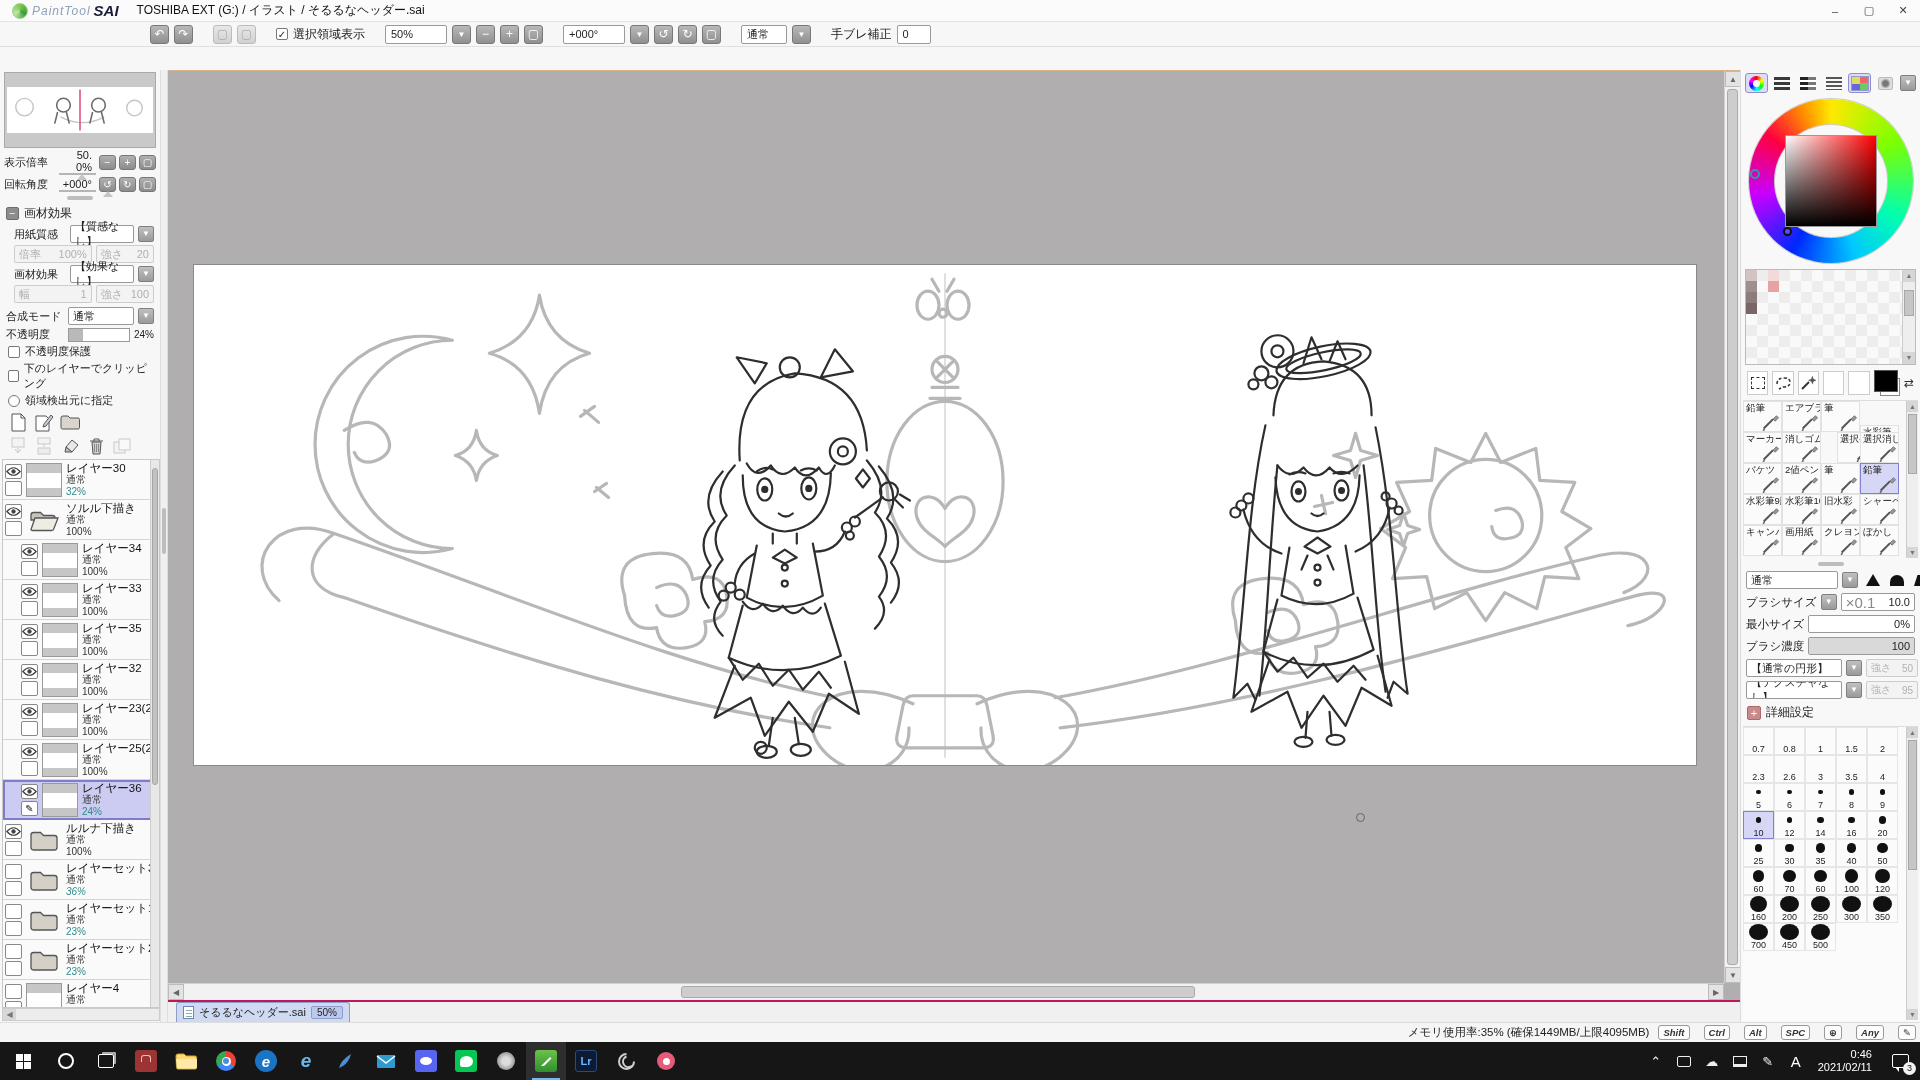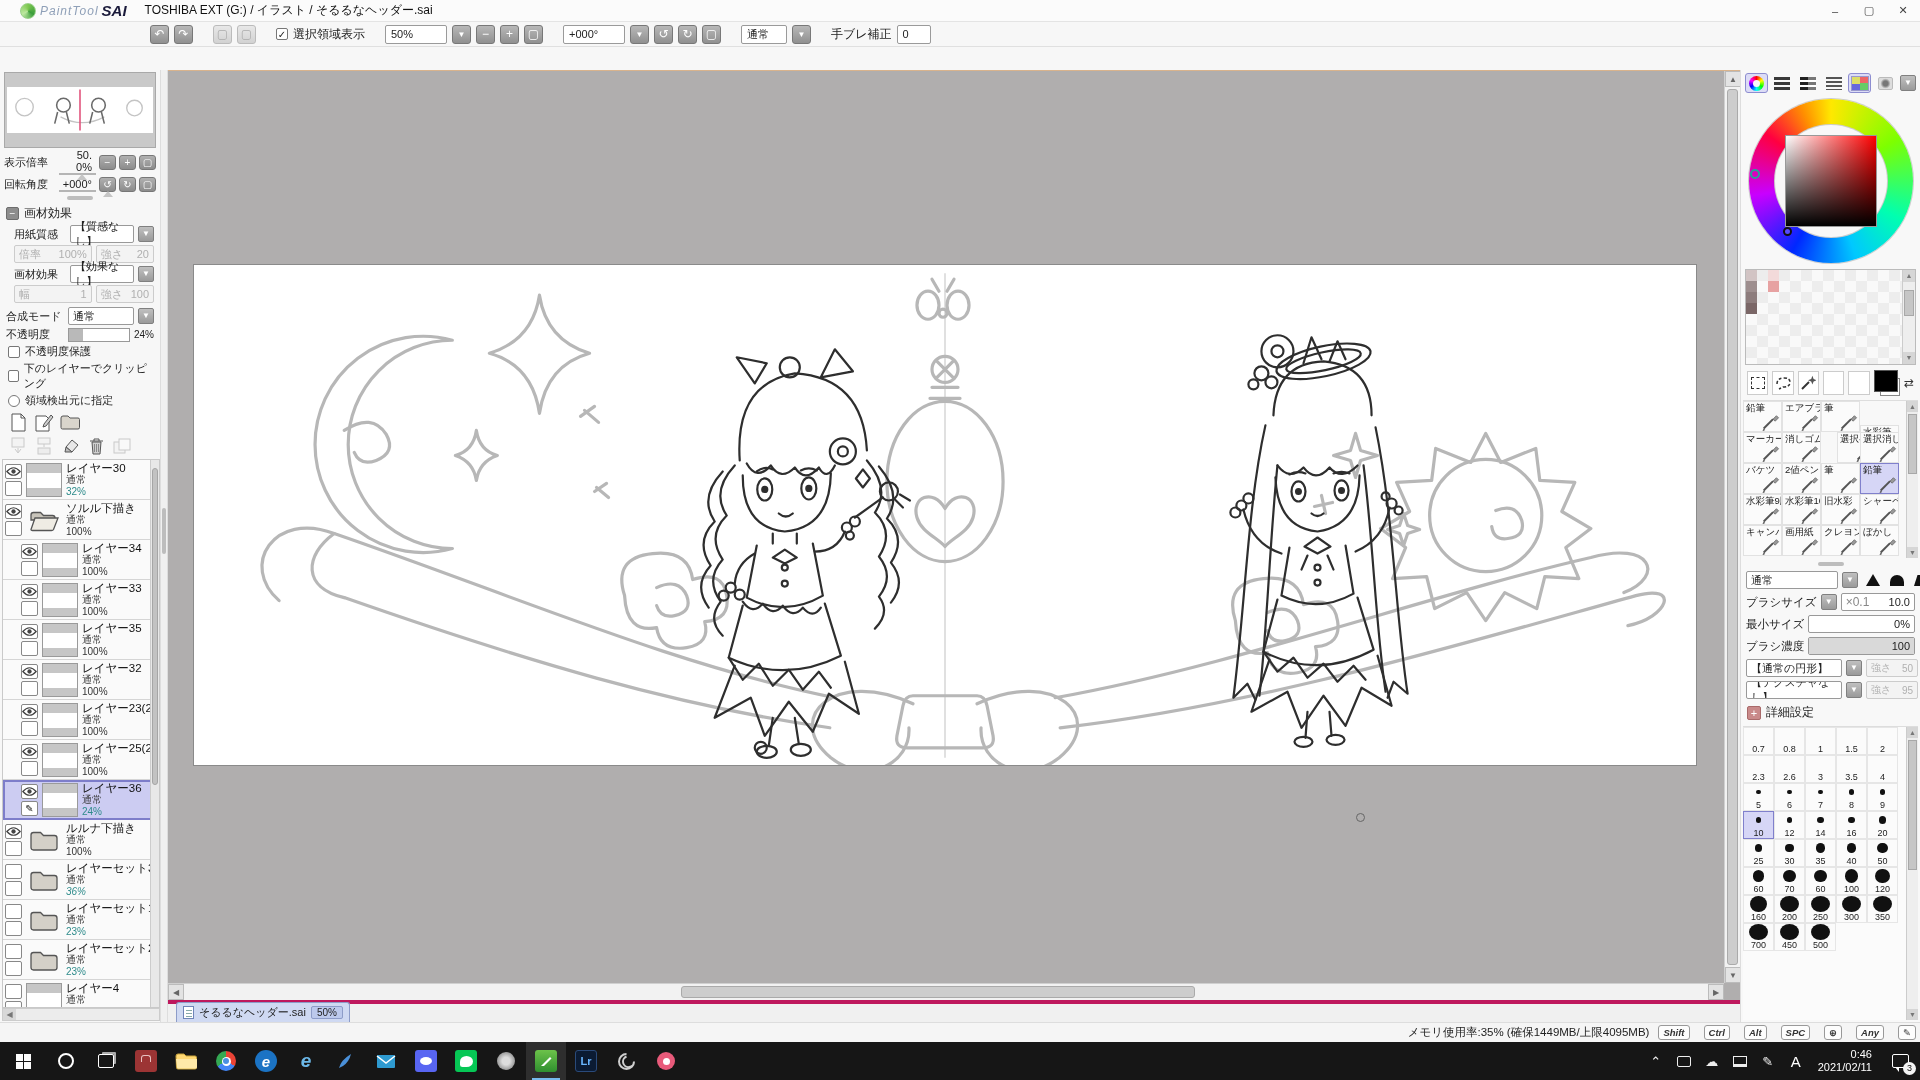--- a/index.html
+++ b/index.html
@@ -1,21 +1,21 @@
 <!DOCTYPE html>
 <html><head>
 <meta charset="utf-8">
 <style>
   * { margin:0; padding:0; box-sizing:border-box; }
   html,body { width:1920px; height:1080px; overflow:hidden; }
   body { font-family:"Liberation Sans","DejaVu Sans",sans-serif; font-size:12px; color:#222; background:#f5f5f5; }
   .app { position:relative; width:1920px; height:1080px; background:#f7f7f7; }
 
   
-  .titlebar { height:22px; display:flex; align-items:center; background:#fbfbfb; border-bottom:1px solid #e4e4e4; padding-left:16px; }
+  .titlebar { height:22px; display:flex; align-items:center; background:#fbfbfb; border-bottom:1px solid #e4e4e4; padding-left:8px; }
   .logo-swirl { width:16px; height:16px; border-radius:50%; background:conic-gradient(#7ec850,#3a9d3a,#bde8a0,#7ec850); margin:0 4px; border:1px solid #9ad08a; }
   .brand-pre { font-style:italic; color:#8fa0b8; font-size:12px; letter-spacing:1px; margin-right:3px; }
   .brand-sai { font-style:italic; font-weight:bold; font-size:15px; color:#1a1a3a; margin-right:18px; }
   .title-text { font-size:12px; color:#111; }
   .win-controls { margin-left:auto; display:flex; height:100%; }
   .win-btn { width:34px; height:100%; display:flex; align-items:center; justify-content:center; font-size:11px; color:#444; }
 
   
   .menubar { height:23px; display:flex; align-items:center; background:#f7f7f7; padding-left:10px; gap:26px; position:relative; }
   .menu-item { font-size:12px; color:#111; cursor:default; }
@@ -84,21 +84,21 @@
   .canvascol { flex:1; display:flex; flex-direction:column; min-width:0; }
   .viewport { position:relative; flex:1; background:#b0aeae; border-top:1px solid #d9b38c; overflow:hidden; }
   .canvas { position:absolute; left:26px; top:194px; width:1502px; height:500px; background:#fff; box-shadow:0 0 0 1px #8a8a8a; }
   .canvas svg { width:100%; height:100%; display:block; }
   .vscroll { position:absolute; right:0; top:0; bottom:17px; width:16px; background:#f2f2f2; border-left:1px solid #d0d0d0; }
   .hscroll { position:absolute; left:0; right:16px; bottom:0; height:17px; background:#f2f2f2; border-top:1px solid #d0d0d0; }
   .scroll-arrow { position:absolute; width:16px; height:16px; background:#e3e3e3; border:1px solid #bbb; color:#666; font-size:8px; text-align:center; line-height:15px; }
   .vthumb { position:absolute; left:2px; right:2px; top:18px; bottom:18px; background:#cdcdcd; border:1px solid #aaa; border-radius:3px; }
   .hthumb { position:absolute; top:2px; bottom:2px; left:33%; width:33%; background:#cdcdcd; border:1px solid #aaa; border-radius:3px; }
   .cursor-ring { position:absolute; width:9px; height:9px; border:1px solid #666; border-radius:50%; left:1188px; top:742px; }
-  .tabstrip { height:22px; background:#f0f0f0; border-top:4px solid #be185d; display:flex; align-items:flex-end; padding-left:8px;text-align:center; }
+  .tabstrip { height:22px; background:#f0f0f0; border-top:2px solid #be185d; display:flex; align-items:flex-end; padding-left:8px;text-align:center; }
   .tab { display:flex; align-items:center; gap:5px; height:20px; padding:0 6px; background:#cfd9f2; border:1px solid #8d9cc8; border-bottom:none; border-radius:3px 3px 0 0; font-size:11px; }
   .tab .zoombadge { background:#bcc9ec; border:1px solid #8d9cc8; font-size:10px; padding:0 5px; border-radius:2px; }
   .pageicon { width:11px; height:13px; background:#fff; border:1px solid #6f84b8; position:relative; }
   .pageicon::after { content:""; position:absolute; left:2px; top:3px; width:6px; height:1px; background:#8aa; box-shadow:0 3px 0 #8aa, 0 6px 0 #8aa; }
 
   
   .rightpanel { width:180px; background:#f8f8f8; border-left:1px solid #ddd; display:flex; flex-direction:column; flex:none; font-size:12px; }
   .cicon-row { display:flex; align-items:center; gap:3px; padding:3px 4px 2px 4px; }
   .cicon { width:24px; height:20px; display:flex; align-items:center; justify-content:center; border:1px solid transparent; border-radius:3px; }
   .cicon.sel { border-color:#8d8dd0; background:#dcdcf6; }
@@ -132,21 +132,21 @@
   .tcell { position:absolute; width:39px; height:31px; border:1px solid #e2e2e2; background:#fbfbfb; overflow:hidden; }
   .tcell .tname { display:block; font-size:9.5px; line-height:10px; padding:1px 1px 0 2px; white-space:nowrap; }
   .tcell svg { position:absolute; right:1px; bottom:0; }
   .tcell.sel { background:#d6d6f6; border:1px solid #8080cc; }
   .tgscroll { position:absolute; right:0; top:0; bottom:0; width:12px; background:#eee; border-left:1px solid #ccc; }
   .tgscroll .a { position:absolute; left:0; right:0; height:11px; background:#d6d6d6; color:#777; font-size:7px; text-align:center; line-height:11px; }
   .tgscroll .thumb { position:absolute; left:1px; right:1px; top:13px; height:60px; background:#c6c6c6; border:1px solid #a8a8a8; }
   .brow { display:flex; align-items:center; gap:4px; padding:2px 5px; }
   .brow .blabel { font-size:11.5px; white-space:nowrap; }
   .bfield { flex:1; height:18px; background:#fff; border:1px solid #999; border-radius:2px; font-size:11px; padding:1px 4px; display:flex; align-items:center; position:relative; overflow:hidden; }
-  .bfield .mult { color:#888; font-size:12px; }
+  .bfield .mult { color:#888; font-size:15px; }
   .bfield .rt { margin-left:auto; }
   .bfield.fill::before { content:""; position:absolute; inset:0; background:#d9d9d9; }
   .bfield span { position:relative; }
   .sfield { width:52px; height:18px; border:1px solid #ccc; background:#f3f3f3; color:#b0b0b0; border-radius:2px; font-size:10px; padding:1px 4px; display:flex; align-items:center; flex:none; }
   .sfield .rt { margin-left:auto; }
   .shapebtns { margin-left:auto; display:flex; gap:2px; }
   .shapebtn { width:22px; height:18px; border:1px solid transparent; border-radius:2px; display:flex; align-items:flex-end; justify-content:center; padding-bottom:2px; }
   .sh-tri { width:0; height:0; border-left:7px solid transparent; border-right:7px solid transparent; border-bottom:12px solid #111; }
   .sh-dome { width:14px; height:11px; background:#111; border-radius:7px 7px 0 0; }
   .sh-flat { width:14px; height:11px; background:#111; clip-path:polygon(25% 0,75% 0,100% 100%,0 100%); }

